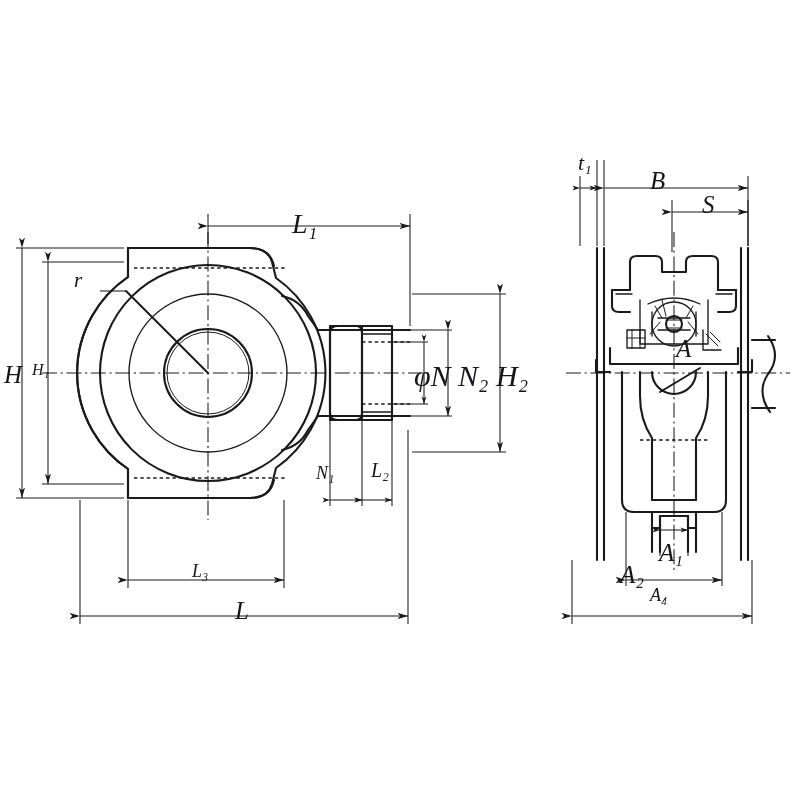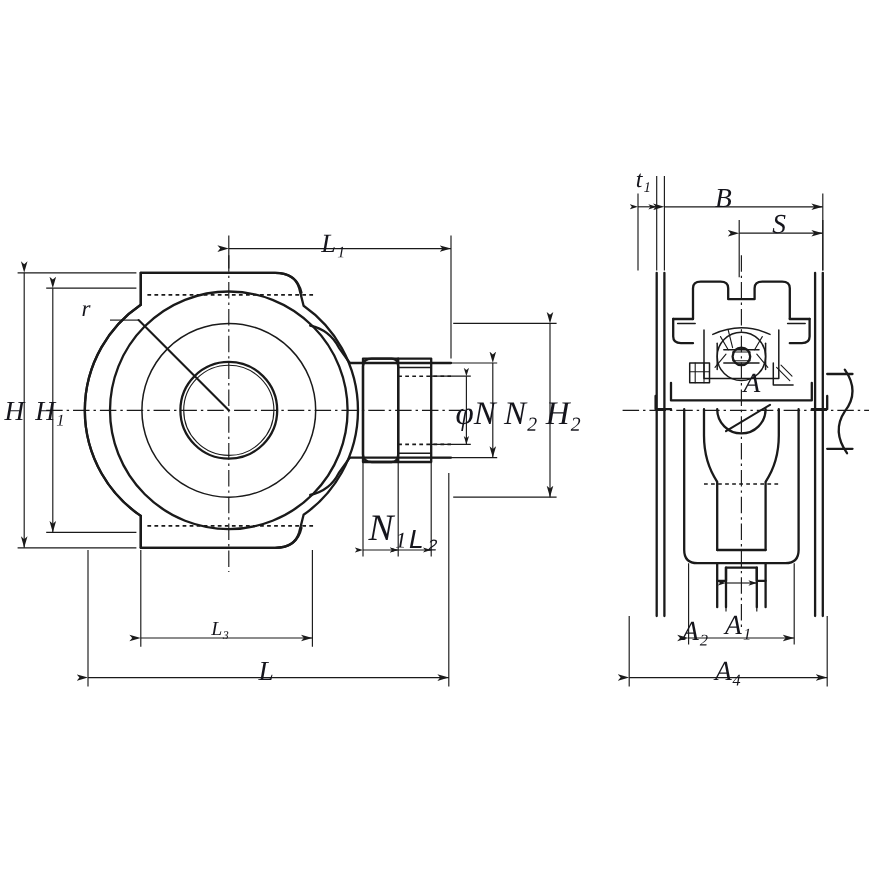--- a/index.html
+++ b/index.html
@@ -259,43 +259,43 @@
     <path class="dim-line" d="M 626,580 L 722,580" marker-start="url(#ar)" marker-end="url(#ar)"></path>
 
     <path class="ext-line" d="M 572,560 L 572,624"></path>
     <path class="ext-line" d="M 752,560 L 752,624"></path>
     <path class="dim-line" d="M 572,616 L 752,616" marker-start="url(#ar)" marker-end="url(#ar)"></path>
   </g>
 </svg>
 
 <div class="dimtext" style="left:4px;top:362px;font-size:25px;">H</div>
 
-<div class="dimtext" style="left:32px;top:362px;font-size:25px;">H₁</div>
-
-<div class="dimtext" style="left:292px;top:210px;font-size:24px;">L₁</div>
+<div class="dimtext" style="left:32px;top:362px;font-size:16px;">H₁</div>
+
+<div class="dimtext" style="left:292px;top:210px;font-size:28px;">L₁</div>
 
 <div class="dimtext" style="left:74px;top:270px;font-size:21px;">r</div>
 
 <div class="dimtext" style="left:414px;top:361px;font-size:30px;">φN N₂ H₂</div>
 
-<div class="dimtext" style="left:335px;top:464px;font-size:34px;">N₁</div>
-
-<div class="dimtext" style="left:371px;top:479px;font-size:25px;font-family:Liberation Mono, monospace;">L₂</div>
+<div class="dimtext" style="left:316px;top:464px;font-size:18px;">N₁</div>
+
+<div class="dimtext" style="left:371px;top:460px;font-size:20px;">L₂</div>
 
 <div class="dimtext" style="left:192px;top:562px;font-size:18px;">L₃</div>
 
 <div class="dimtext" style="left:235px;top:598px;font-size:25px;">L</div>
 
 <div class="dimtext" style="left:578px;top:152px;font-size:22px;font-family:Liberation Serif, serif;">t₁</div>
 
 <div class="dimtext" style="left:650px;top:168px;font-size:25px;">B</div>
 
 <div class="dimtext" style="left:702px;top:192px;font-size:25px;">S</div>
 
 <div class="dimtext" style="left:676px;top:336px;font-size:25px;">A</div>
 
-<div class="dimtext" style="left:659px;top:556px;font-size:25px;">A₁</div>
+<div class="dimtext" style="left:659px;top:540px;font-size:25px;">A₁</div>
 
 <div class="dimtext" style="left:620px;top:562px;font-size:25px;">A₂</div>
 
-<div class="dimtext" style="left:650px;top:598px;font-size:25px;">A₄</div>
+<div class="dimtext" style="left:650px;top:586px;font-size:18px;">A₄</div>
 
 </div>
 
 </body></html>

